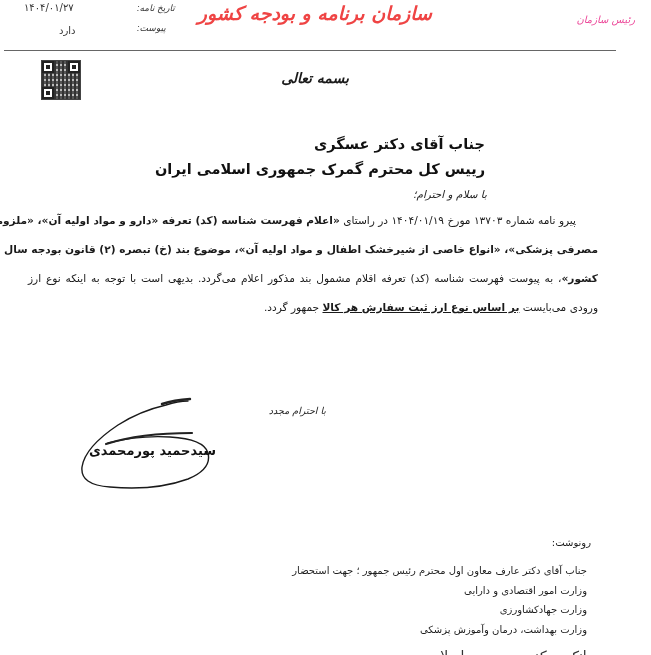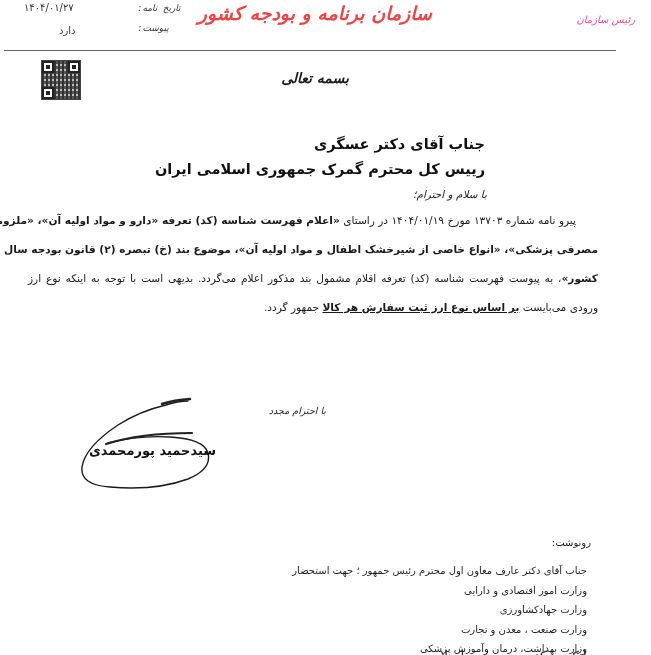--- a/index.html
+++ b/index.html
@@ -31,21 +31,21 @@
     }
     .issuer-title {
       right: 16px; top: 14px;
       font-family: "DejaVu Serif", "Liberation Serif", serif;
       font-style: italic;
       font-size: 10px;
       color: #ec4899;
       white-space: nowrap;
     }
     .meta-label {
-      font-family: Liberation Mono, monospace;
+      font-family: Liberation Sans, sans-serif;
       font-style: italic;
       font-size: 9px;
       color: #333;
       white-space: nowrap;
     }
     .meta-value {
       font-size: 10px;
       color: #333;
       white-space: nowrap;
     }
@@ -213,16 +213,15 @@
   <path d="M 36 49 Q 70 38 122 38" fill="none" stroke="#222" stroke-width="2.2" stroke-linecap="round"></path>
   <path d="M 92 9 Q 104 5 120 4" fill="none" stroke="#222" stroke-width="2.4" stroke-linecap="round"></path>
 </svg>
 <div class="abs signer-name">سیدحمید پورمحمدی</div>
 
 <div class="abs cc-heading">رونوشت:</div>
 <ul class="abs cc-list">
   <li>جناب آقای دکتر عارف معاون اول محترم رئیس جمهور ؛ جهت استحضار</li>
   <li>وزارت امور اقتصادی و دارایی</li>
   <li>وزارت جهادکشاورزی</li>
-  <li>وزارت صنعت ، معدن و تجارت</li>
   <li>وزارت بهداشت، درمان وآموزش پزشکی</li>
 </ul>
 <div class="abs cc-clip">بانک مرکزی جمهوری اسلامی ایران</div>
 
 </body></html>

